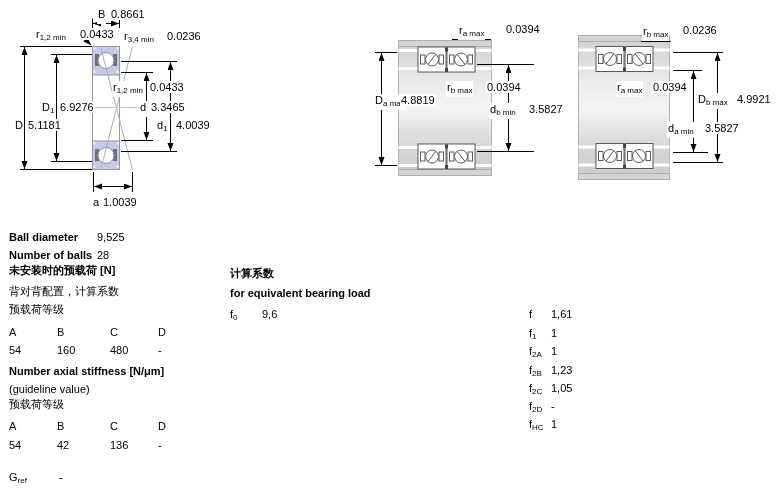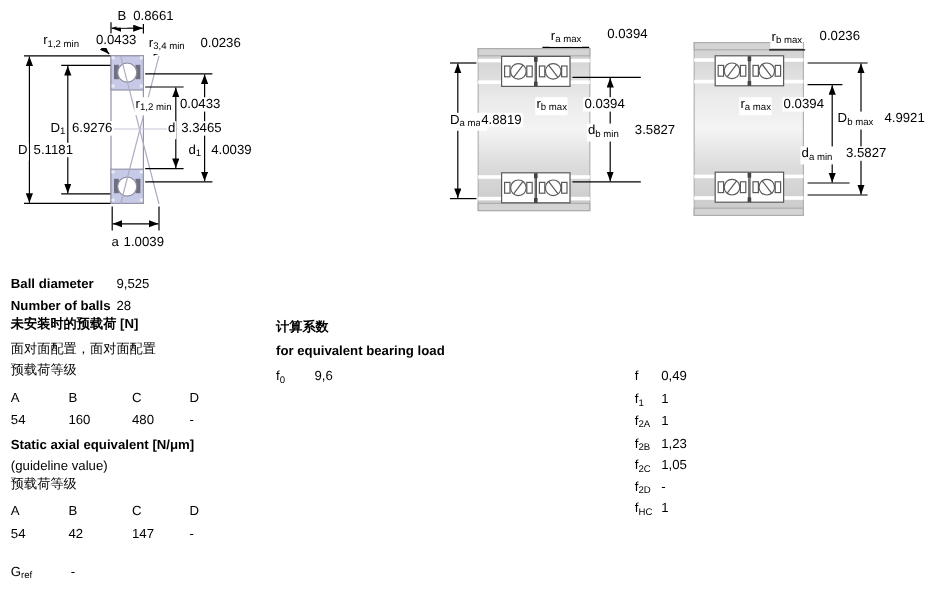--- a/index.html
+++ b/index.html
@@ -202,53 +202,53 @@
 <span class="dim" style="left:736px;top:93px">4.9921</span>
 <span class="dim" style="left:667px;top:122px"><span>d</span><sub>a min</sub></span>
 <span class="dim" style="left:704px;top:122px">3.5827</span>
 
 <span class="t b" style="left:9px;top:231px">Ball diameter</span>
 <span class="t" style="left:97px;top:231px">9,525</span>
 <span class="t b" style="left:9px;top:249px">Number of balls</span>
 <span class="t" style="left:97px;top:249px">28</span>
 
 <span class="t b" style="left:9px;top:264px">未安装时的预载荷 [N]</span>
-<span class="t" style="left:9px;top:285px">面对面配置，面对面配置</span>
+<span class="t" style="left:9px;top:285px">背对背配置，计算系数</span>
 <span class="t" style="left:9px;top:303px">预载荷等级</span>
 <span class="t" style="left:9px;top:326px">A</span>
 <span class="t" style="left:57px;top:326px">B</span>
 <span class="t" style="left:110px;top:326px">C</span>
 <span class="t" style="left:158px;top:326px">D</span>
 <span class="t" style="left:9px;top:344px">54</span>
 <span class="t" style="left:57px;top:344px">160</span>
 <span class="t" style="left:110px;top:344px">480</span>
 <span class="t" style="left:158px;top:344px">-</span>
 
-<span class="t b" style="left:9px;top:365px">Static axial equivalent [N/μm]</span>
+<span class="t b" style="left:9px;top:365px">Number axial stiffness [N/μm]</span>
 <span class="t" style="left:9px;top:383px">(guideline value)</span>
 <span class="t" style="left:9px;top:398px">预载荷等级</span>
 <span class="t" style="left:9px;top:420px">A</span>
 <span class="t" style="left:57px;top:420px">B</span>
 <span class="t" style="left:110px;top:420px">C</span>
 <span class="t" style="left:158px;top:420px">D</span>
 <span class="t" style="left:9px;top:439px">54</span>
 <span class="t" style="left:57px;top:439px">42</span>
-<span class="t" style="left:110px;top:439px">147</span>
+<span class="t" style="left:110px;top:439px">136</span>
 <span class="t" style="left:158px;top:439px">-</span>
 
 <span class="t" style="left:9px;top:471px"><span>G</span><sub>ref</sub></span>
 <span class="t" style="left:59px;top:471px">-</span>
 
 <span class="t b" style="left:230px;top:267px">计算系数</span>
 <span class="t b" style="left:230px;top:287px">for equivalent bearing load</span>
 <span class="t" style="left:230px;top:308px"><span>f</span><sub>0</sub></span>
 <span class="t" style="left:262px;top:308px">9,6</span>
 
 <span class="t" style="left:529px;top:308px"><span>f</span><sub></sub></span>
-<span class="t" style="left:551px;top:308px">0,49</span>
+<span class="t" style="left:551px;top:308px">1,61</span>
 <span class="t" style="left:529px;top:327px"><span>f</span><sub>1</sub></span>
 <span class="t" style="left:551px;top:327px">1</span>
 <span class="t" style="left:529px;top:345px"><span>f</span><sub>2A</sub></span>
 <span class="t" style="left:551px;top:345px">1</span>
 <span class="t" style="left:529px;top:364px"><span>f</span><sub>2B</sub></span>
 <span class="t" style="left:551px;top:364px">1,23</span>
 <span class="t" style="left:529px;top:382px"><span>f</span><sub>2C</sub></span>
 <span class="t" style="left:551px;top:382px">1,05</span>
 <span class="t" style="left:529px;top:400px"><span>f</span><sub>2D</sub></span>
 <span class="t" style="left:551px;top:400px">-</span>

